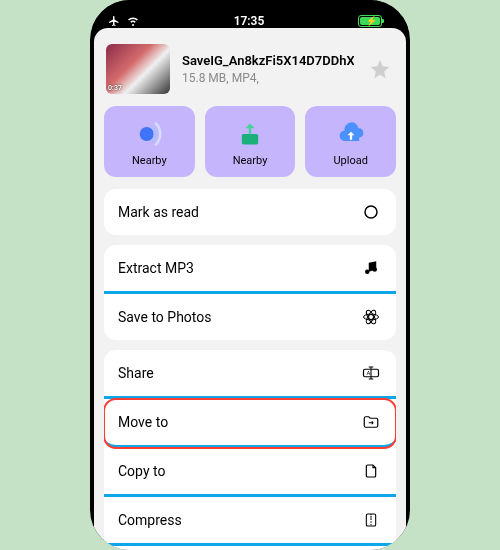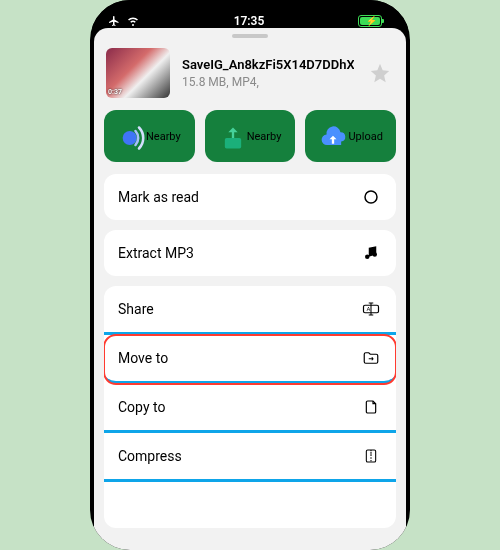--- a/index.html
+++ b/index.html
@@ -99,24 +99,25 @@
     color: #bfbfbf;
     flex-shrink: 0;
   }
   .action-row {
     display: flex;
     gap: 10px;
     padding: 0 10px 12px;
   }
   .action-card {
     flex: 1;
-    background: #15803d;
+    background: #c4b5fd;
     border-radius: 12px;
     display: flex;
-    flex-direction: row;
+    flex-direction: column;
+    align-items: center;
     justify-content: center;
     padding: 14px 0 10px;
   }
   .action-card .label {
     font-size: 11px;
     color: #000;
     margin-top: 6px;
   }
   .list { padding: 0 10px; display: flex; flex-direction: column; gap: 10px; }
   .group {
@@ -250,20 +251,31 @@
         <div class="row">
           <span>Extract MP3</span>
           <span class="row-icon">
             <svg width="18" height="18" viewBox="0 0 24 24" fill="#000">
                 <path d="M9 17V5l10-2v11"></path>
                 <circle cx="7" cy="17" r="3"></circle>
                 <circle cx="17" cy="14" r="3"></circle>
               </svg>
           </span>
         </div>
+        <div class="row">
+          <span>Save to Photos</span>
+          <span class="row-icon">
+            <svg width="20" height="20" viewBox="0 0 24 24" fill="none" stroke="#000" stroke-width="1.2">
+                <circle cx="12" cy="12" r="3"></circle>
+                <ellipse cx="12" cy="12" rx="9" ry="3.5"></ellipse>
+                <ellipse cx="12" cy="12" rx="9" ry="3.5" transform="rotate(60 12 12)"></ellipse>
+                <ellipse cx="12" cy="12" rx="9" ry="3.5" transform="rotate(-60 12 12)"></ellipse>
+              </svg>
+          </span>
+        </div>
       </div>
 
       <div class="group">
         <div class="row">
           <span>Share</span>
           <span class="row-icon">
             <svg width="20" height="18" viewBox="0 0 24 24" fill="none" stroke="#000" stroke-width="1.6">
                 <rect x="2" y="7" width="20" height="10" rx="2"></rect>
                 <path d="M12 4v16M9 4h6M9 20h6" stroke-width="1.4"></path>
                 <text x="6" y="15" font-size="8" fill="#000" stroke="none">A</text>

